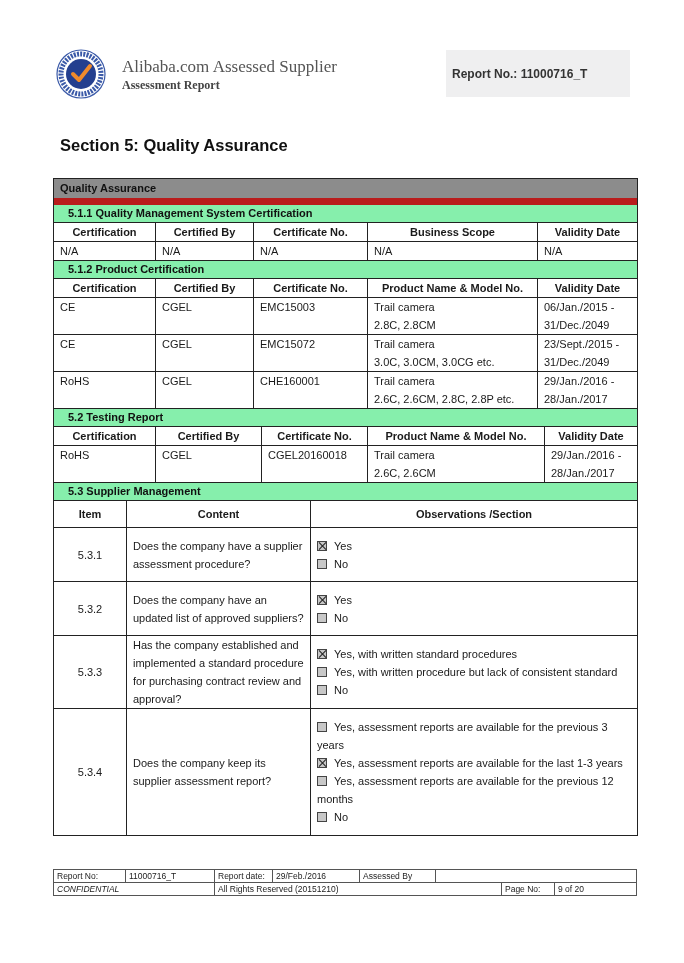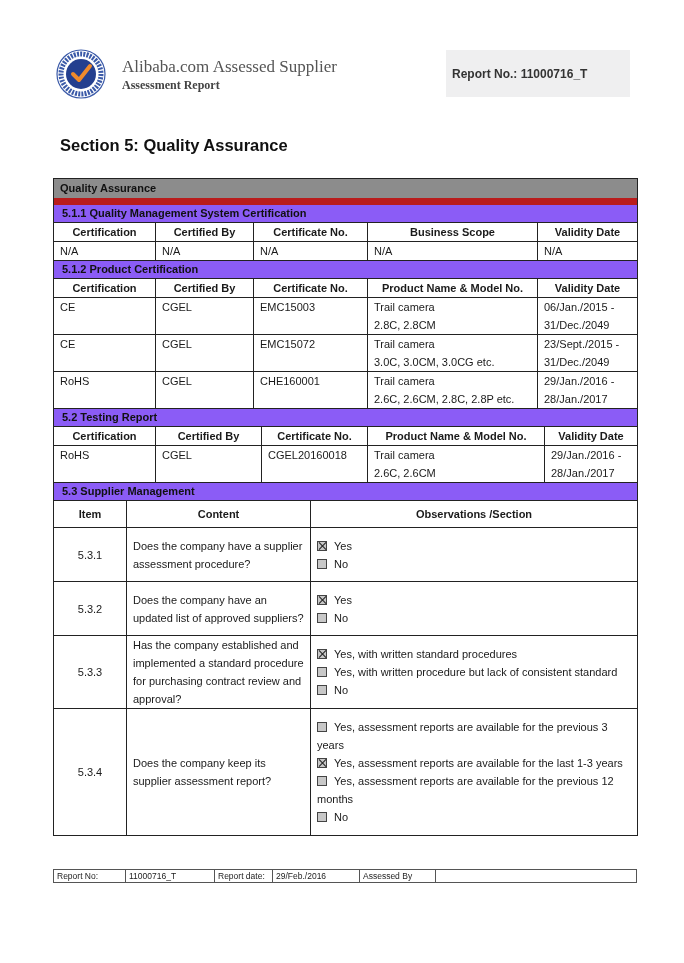--- a/index.html
+++ b/index.html
@@ -5,21 +5,21 @@
   html, body { margin:0; padding:0; background:#fff; }
   body { width:684px; height:963px; position:relative; font-family:"Liberation Sans", sans-serif; color:#1a1a1a; overflow:hidden; }
   .logo { position:absolute; left:56px; top:49px; width:50px; height:50px; }
   .brand { position:absolute; left:122px; top:57px; font-family:"Liberation Serif", serif; color:#555; }
   .brand .t1 { font-size:17px; line-height:20px; }
   .brand .t2 { font-size:12px; font-weight:bold; line-height:16px; color:#444; }
   .repbox { position:absolute; left:446px; top:50px; width:184px; height:47px; background:#efeff0; box-sizing:border-box; padding-left:6px; display:flex; align-items:center; font-size:12px; font-weight:bold; color:#333; }
   .section-title { position:absolute; left:60px; top:136px; font-size:16.5px; font-weight:bold; color:#111; }
   .tbl { position:absolute; left:53px; top:178px; width:585px; border:1px solid #222; box-sizing:border-box; font-size:11px; }
   .bar-dark { background:#8c8c8c; height:19px; line-height:19px; padding-left:6px; font-weight:bold; border-bottom:7px solid #b91c1c; color:#111; }
-  .bar-light { background:#8b5cf6; height:17px; line-height:17px; padding-left:8px; font-weight:bold; border-bottom:1px solid #222; color:#111; }
+  .bar-light { background:#86efac; height:17px; line-height:17px; padding-left:14px; font-weight:bold; border-bottom:1px solid #222; color:#111; }
   .row { display:flex; border-bottom:1px solid #222; }
   .row:last-child { border-bottom:none; }
   .cell { border-right:1px solid #222; box-sizing:border-box; padding:0 6px; }
   .cell:last-child { border-right:none; }
   .hdr .cell { font-weight:bold; text-align:center; height:18px; line-height:18px; }
   .dat .cell { line-height:18px; padding-top:0; }
   .c1 { width:102px; } .c2 { width:98px; } .c3 { width:114px; } .c4 { width:170px; } .c5 { width:99px; }
   .t2c1 { width:102px; } .t2c2 { width:106px; } .t2c3 { width:106px; } .t2c4 { width:177px; } .t2c5 { width:92px; }
   .s1 { width:73px; } .s2 { width:184px; } .s3 { width:326px; }
   .sm .cell.s1 { display:flex; align-items:center; justify-content:center; }
@@ -191,13 +191,19 @@
 
 <div class="footer">
   <div class="frow">
     <div class="fc" style="width:72px;">Report No:</div>
     <div class="fc" style="width:89px;">11000716_T</div>
     <div class="fc" style="width:58px;">Report date:</div>
     <div class="fc" style="width:87px;">29/Feb./2016</div>
     <div class="fc" style="width:76px;">Assessed By</div>
     <div class="fc" style="width:200px;margin-top:16px;">Leeson.lee</div>
   </div>
+  <div class="frow">
+    <div class="fc ital" style="width:161px;">CONFIDENTIAL</div>
+    <div class="fc" style="width:287px;">All Rights Reserved (20151210)</div>
+    <div class="fc" style="width:53px;">Page No:</div>
+    <div class="fc" style="width:81px;">9 of 20</div>
+  </div>
 </div>
 
 </body></html>

